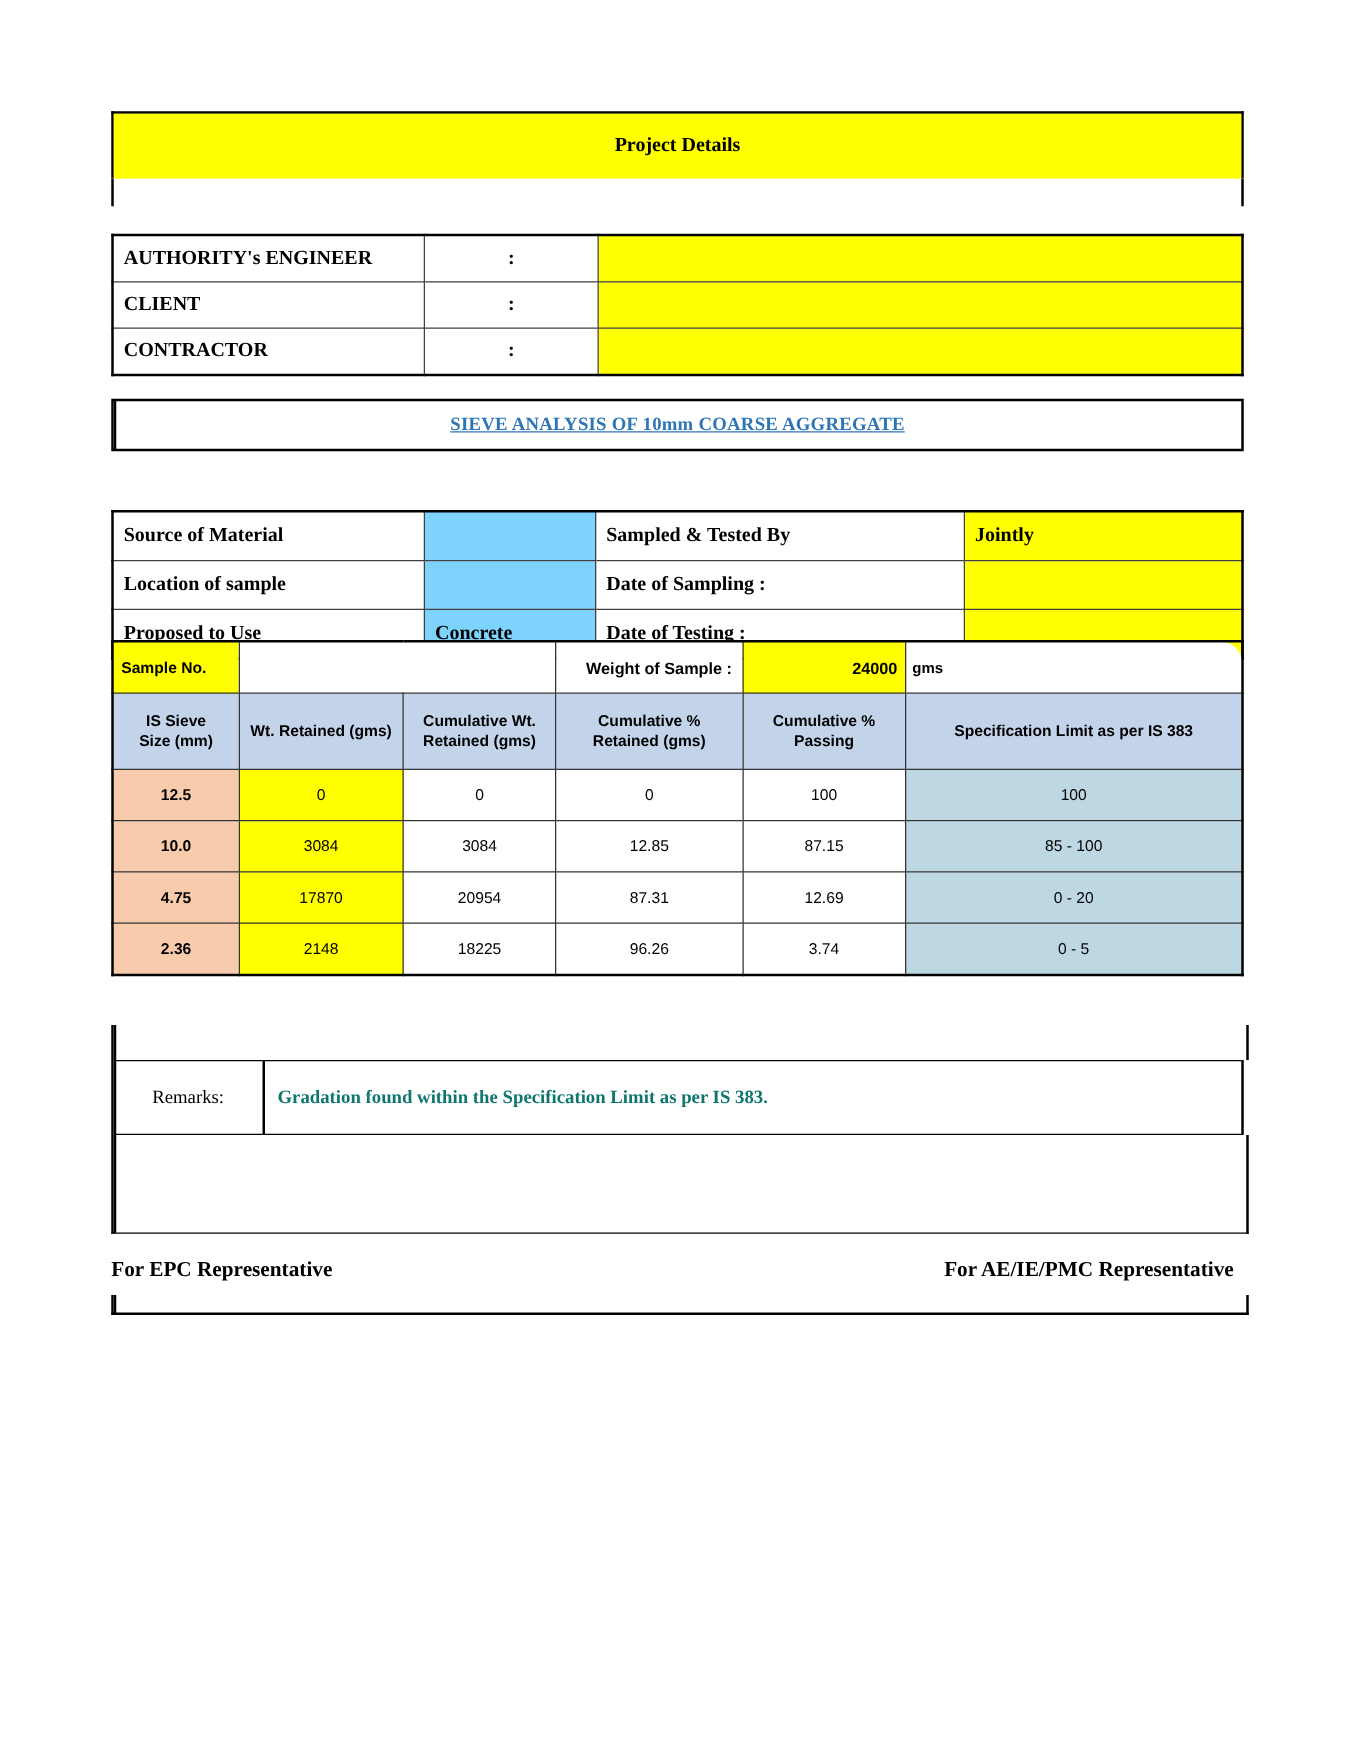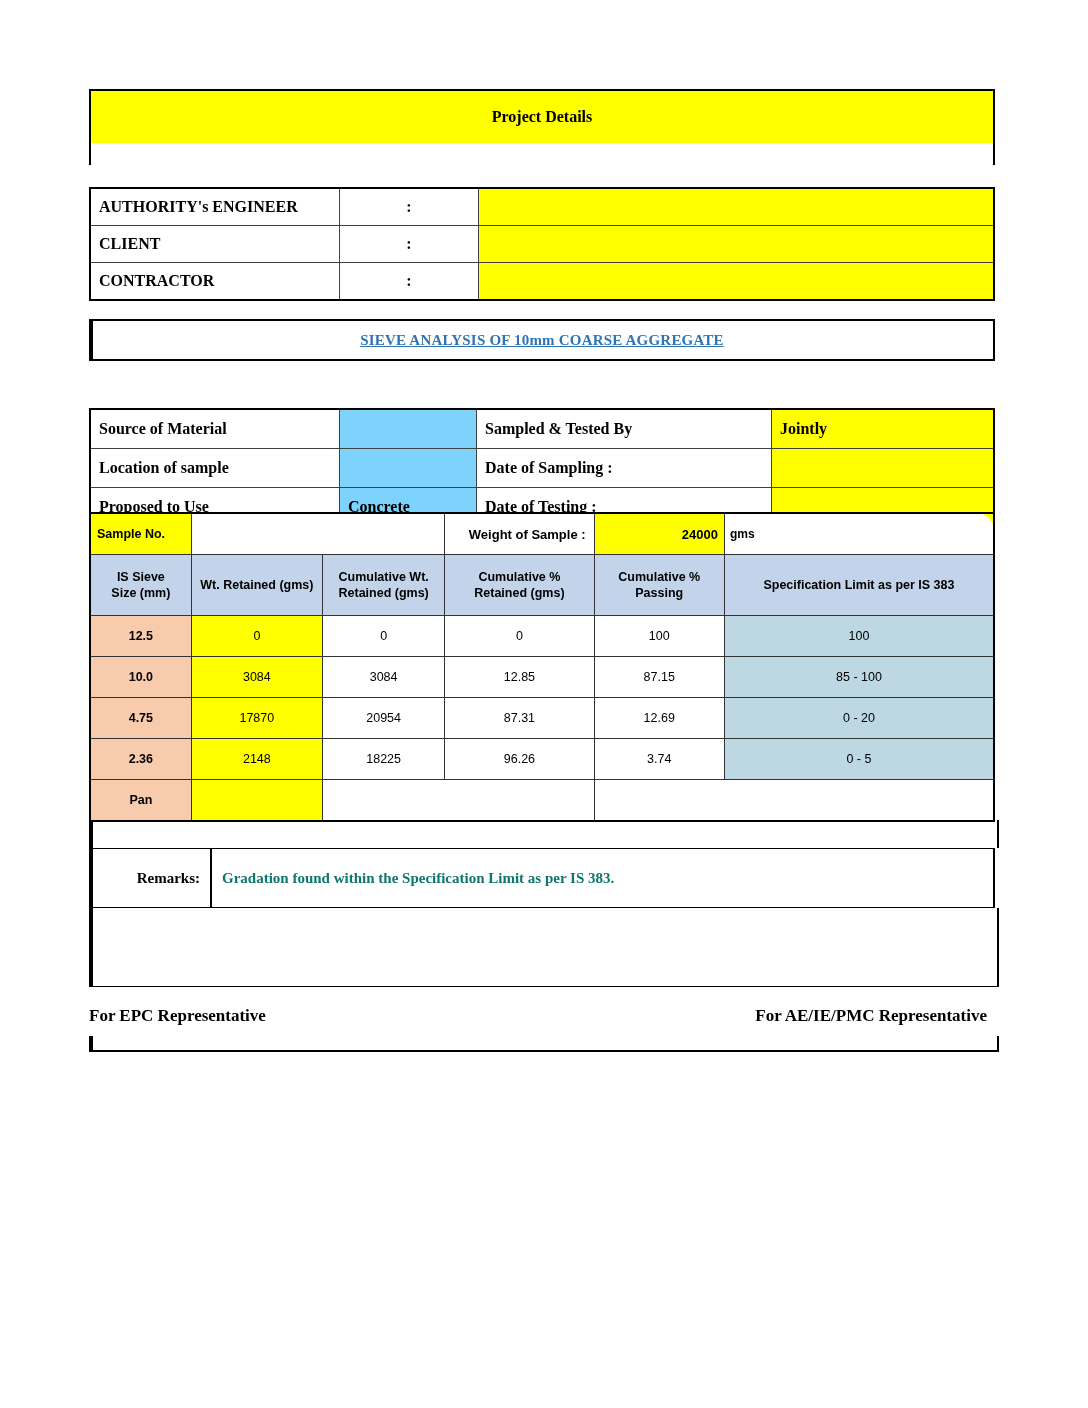--- a/index.html
+++ b/index.html
@@ -101,21 +101,21 @@
   tr.panrow td{height:40px;}
 
   
   .rm-spacer{position:absolute;left:89px;top:820px;width:906px;height:28px;
              border-left:2px solid #000;border-right:2px solid #000;
              box-shadow:inset 3px 0 0 -1px #000;}
   .rm-wrap{position:absolute;left:89px;top:848px;width:906px;}
   .rm-tbl{width:906px;border-left:2px solid #000;border-right:2px solid #000;
           box-shadow:inset 3px 0 0 -1px #000;}
   .rm-tbl td{height:58px;border:1px solid #000;font-size:15px;padding:0 10px;}
-  .rm-lbl{width:99px;text-align:right;font-weight:bold;}
+  .rm-lbl{width:99px;text-align:center;font-weight:normal;}
   .rm-val{border-left:2px solid #000 !important;
           color:#0f766e;font-weight:bold;font-size:15px;}
   .rm-blank{position:absolute;left:89px;top:908px;width:906px;height:78px;
             border-left:2px solid #000;border-right:2px solid #000;
             border-bottom:1px solid #000;
             box-shadow:inset 3px 0 0 -1px #000;background:#fff;}
 
   
   .sig-wrap{position:absolute;left:89px;top:1006px;width:906px;
             display:flex;justify-content:space-between;
@@ -255,26 +255,20 @@
       </tr>
       <tr class="datarow">
         <td class="sieve">2.36</td>
         <td class="retained">2148</td>
         <td class="plain">18225</td>
         <td class="plain">96.26</td>
         <td class="plain">3.74</td>
         <td class="spec">0 - 5</td>
       </tr>
 
-      <tr class="datarow panrow">
-        <td class="pan-lbl">Pan</td>
-        <td class="retained"></td>
-        <td class="plain" colspan="2"></td>
-        <td class="plain" colspan="2"></td>
-      </tr>
     </tbody>
       </table>
   </div>
 
   <div class="rm-spacer"></div>
   <div class="rm-wrap">
     <table class="rm-tbl">
       <tbody>
           <tr>
         <td class="rm-lbl">Remarks:</td>

